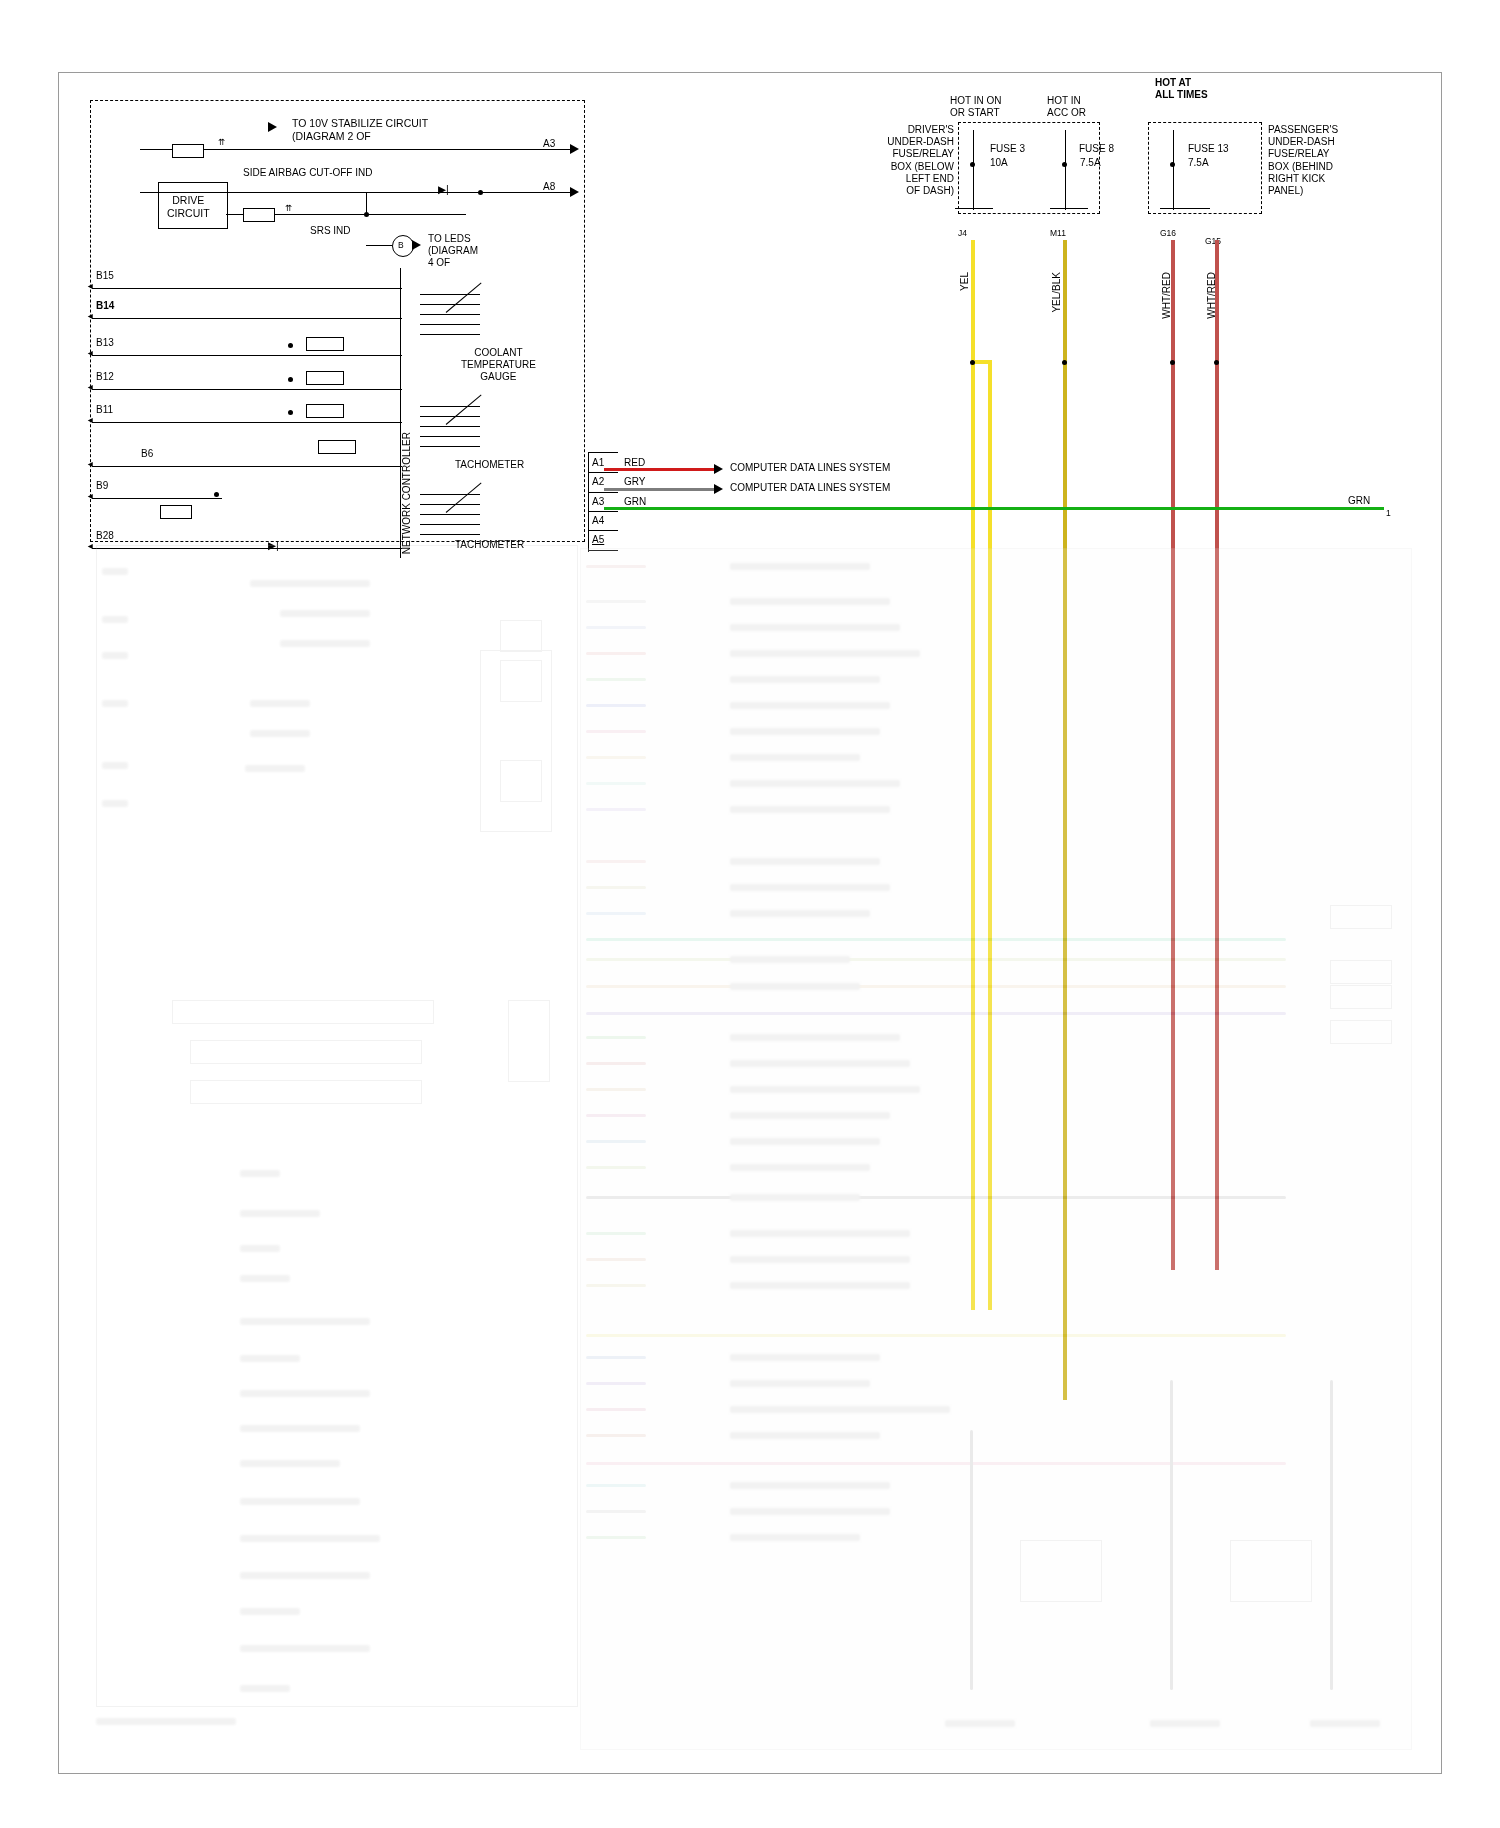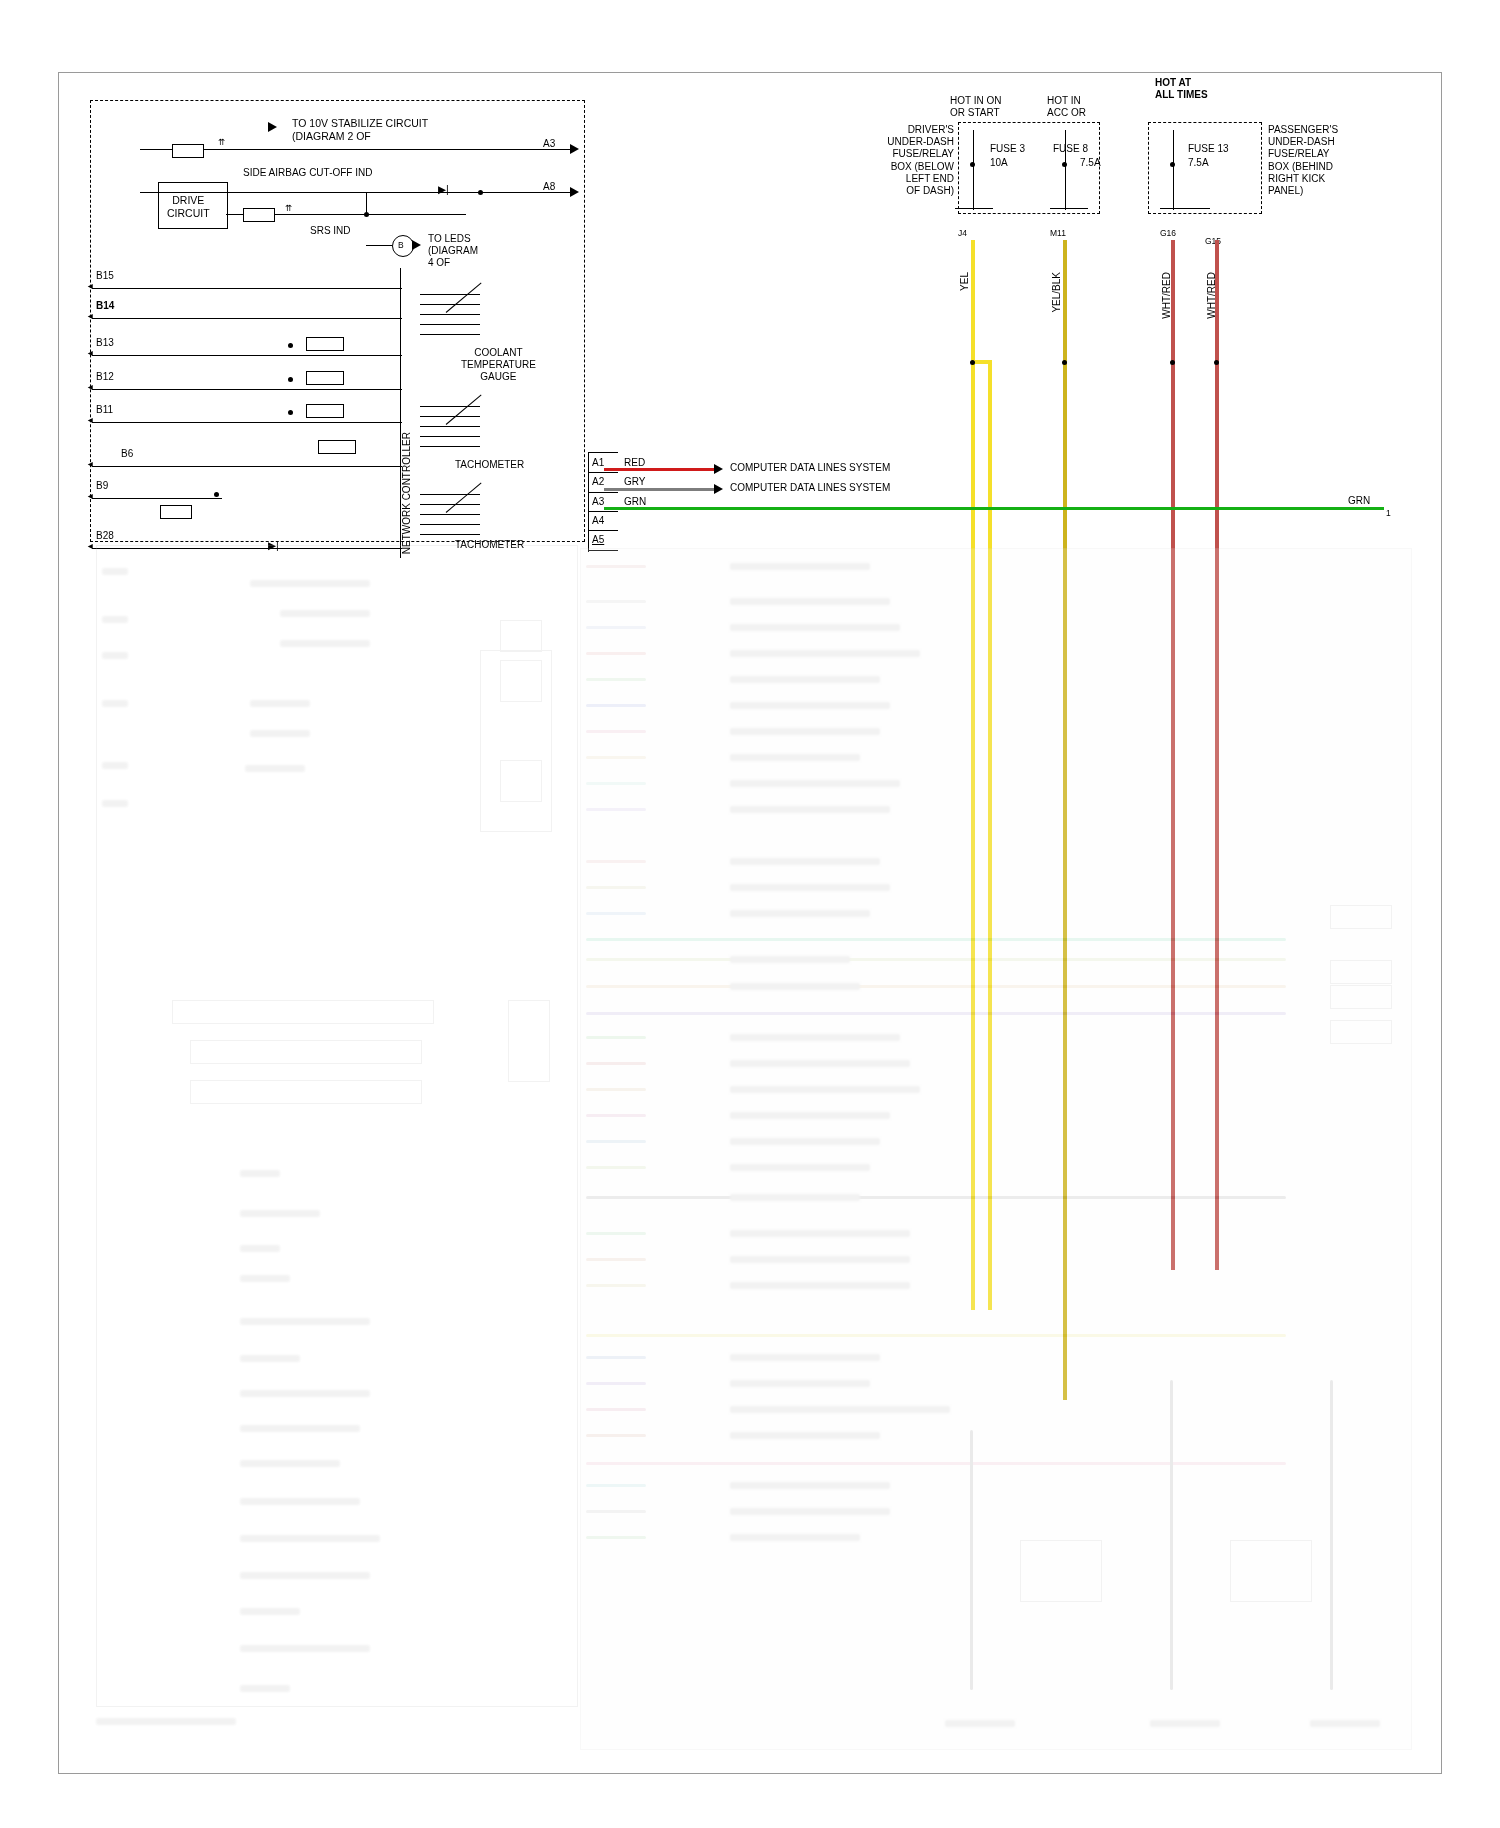--- a/index.html
+++ b/index.html
@@ -90,21 +90,21 @@
   <div class="lbl sm" style="left:96px;top:270px;">B15</div>
   <div class="h" style="left:92px;top:288px;width:310px;"></div>
   <div class="lbl sm" style="left:96px;top:300px;font-weight:bold;">B14</div>
   <div class="h" style="left:92px;top:318px;width:310px;"></div>
   <div class="lbl sm" style="left:96px;top:337px;">B13</div>
   <div class="h" style="left:92px;top:355px;width:310px;"></div>
   <div class="lbl sm" style="left:96px;top:371px;">B12</div>
   <div class="h" style="left:92px;top:389px;width:310px;"></div>
   <div class="lbl sm" style="left:96px;top:404px;">B11</div>
   <div class="h" style="left:92px;top:422px;width:310px;"></div>
-  <div class="lbl sm" style="left:92px;top:448px;padding-left:29px;">B6</div>
+  <div class="lbl sm" style="left:112px;top:448px;padding-left:29px;">B6</div>
   <div class="h" style="left:92px;top:466px;width:310px;"></div>
   <div class="lbl sm" style="left:96px;top:480px;">B9</div>
   <div class="h" style="left:92px;top:498px;width:130px;"></div>
   <div class="rsym" style="left:160px;top:505px;width:30px;"></div>
   <div class="lbl sm" style="left:96px;top:530px;">B28</div>
   <div class="h" style="left:92px;top:548px;width:310px;"></div>
 
   <div class="lbl xs" style="left:86px;top:281px;">◄</div>
   <div class="lbl xs" style="left:86px;top:311px;">◄</div>
   <div class="lbl xs" style="left:86px;top:348px;">◄</div>
@@ -180,21 +180,21 @@
 PANEL)</div>
 
   <div class="lbl sm" style="left:990px;top:143px;">FUSE 3</div>
   <div class="lbl sm" style="left:990px;top:157px;">10A</div>
   <div class="v" style="left:973px;top:130px;height:80px;"></div>
   <div class="dot" style="left:970px;top:162px;"></div>
   <div class="h" style="left:955px;top:208px;width:38px;"></div>
   <div class="lbl xs" style="left:958px;top:228px;">J4</div>
   <div class="lbl sm vert" style="left:959px;top:272px;">YEL</div>
 
-  <div class="lbl sm" style="left:1053px;top:143px;text-align:center;">FUSE 8</div>
+  <div class="lbl sm" style="left:1079px;top:143px;text-align:center;">FUSE 8</div>
   <div class="lbl sm" style="left:1080px;top:157px;">7.5A</div>
   <div class="v" style="left:1065px;top:130px;height:80px;"></div>
   <div class="dot" style="left:1062px;top:162px;"></div>
   <div class="h" style="left:1050px;top:208px;width:38px;"></div>
   <div class="lbl xs" style="left:1050px;top:228px;">M11</div>
   <div class="lbl sm vert" style="left:1051px;top:272px;">YEL/BLK</div>
 
   <div class="lbl sm" style="left:1188px;top:143px;">FUSE 13</div>
   <div class="lbl sm" style="left:1188px;top:157px;">7.5A</div>
   <div class="v" style="left:1173px;top:130px;height:80px;"></div>

